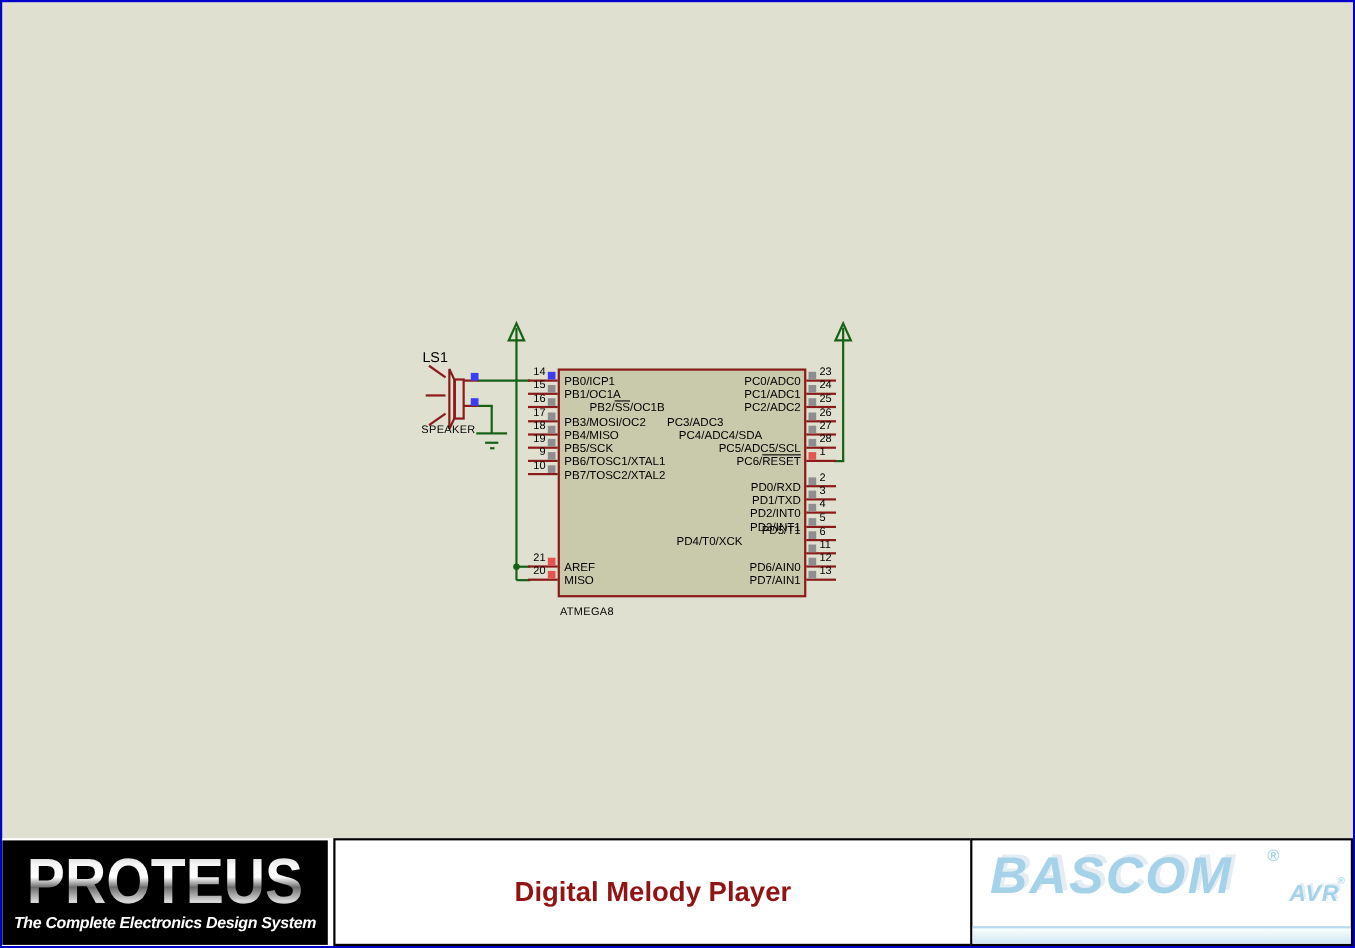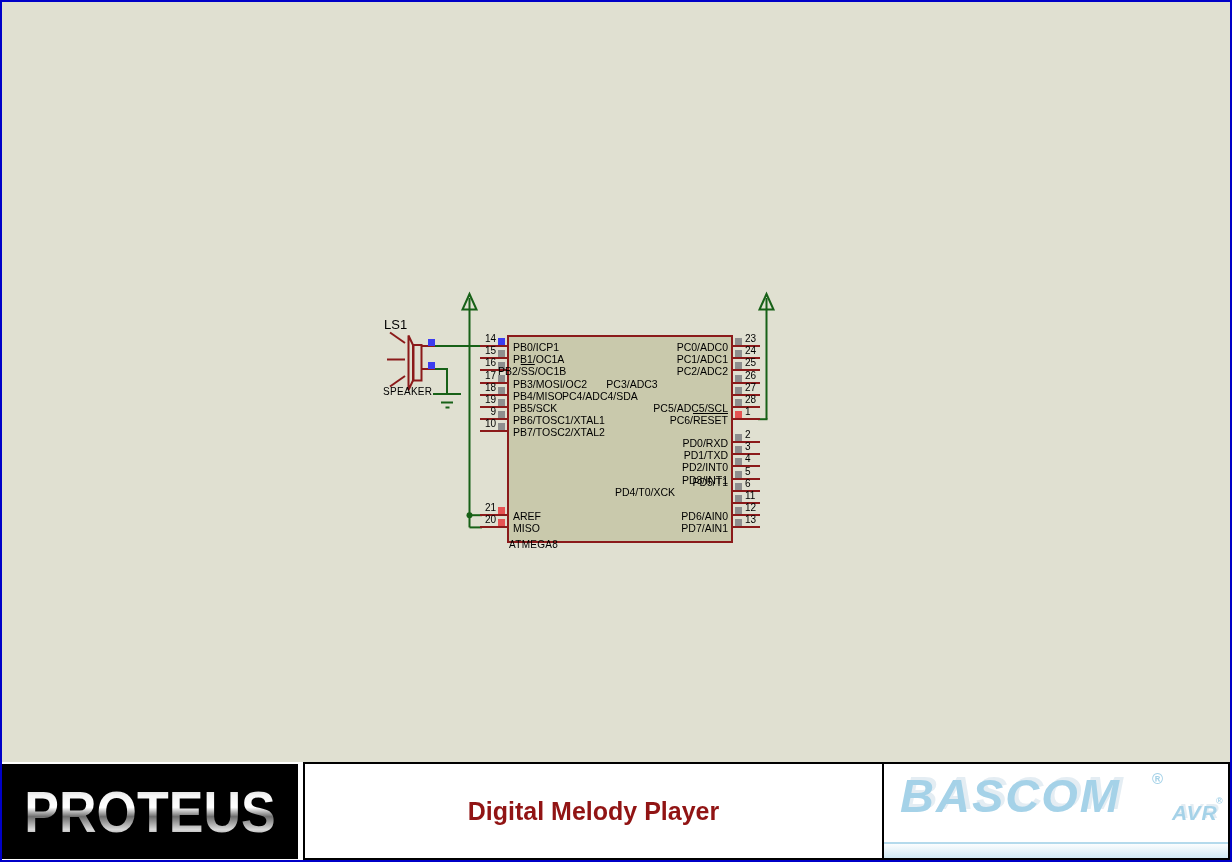--- a/index.html
+++ b/index.html
@@ -101,35 +101,35 @@
       <path d="M403 374 L388 384.5"></path>
     </g>
     <rect x="426" y="337" width="7" height="7" fill="#3c3cf0"></rect>
     <rect x="426" y="360" width="7" height="7" fill="#3c3cf0"></rect>
   </svg>
 
   <div class="ref-label" style="left:382px;top:315px">LS1</div>
   <div class="part-label" style="left:381px;top:384px">SPEAKER</div>
 
   <div id="chip-body"></div>
-  <div class="part-label" style="left:507px;top:537px">ATMEGA8</div>
+  <div class="part-label" style="left:507px;top:549px">ATMEGA8</div>
 
   <div id="pins-layer" class="abs" style="left:0;top:0;width:1232px;height:760px">
       <div class="pin-stub" style="left: 478px; top: 343px; width: 27px; background: rgb(139, 26, 26);"></div>
       <div class="pin-square" style="left: 496px; top: 336px; background: rgb(60, 60, 240);"></div>
       <div class="pin-num" style="left: 468px; top: 331px; width: 26px; text-align: right;">14</div>
       <div class="pin-label" style="left: 511px; top: 339px;">PB0/ICP1</div>
       <div class="pin-stub" style="left: 478px; top: 355.2px; width: 27px; background: rgb(139, 26, 26);"></div>
       <div class="pin-square" style="left: 496px; top: 348.2px; background: rgb(142, 142, 142);"></div>
       <div class="pin-num" style="left: 468px; top: 343.2px; width: 26px; text-align: right;">15</div>
       <div class="pin-label" style="left: 511px; top: 351.2px;">PB1/OC1A</div>
       <div class="pin-stub" style="left: 478px; top: 367.4px; width: 27px; background: rgb(139, 26, 26);"></div>
       <div class="pin-square" style="left: 496px; top: 360.4px; background: rgb(142, 142, 142);"></div>
       <div class="pin-num" style="left: 468px; top: 355.4px; width: 26px; text-align: right;">16</div>
-      <div class="pin-label" style="left: 496px; top: 363.4px;">PB2/<span class="ov">SS</span>/OC1B</div>
+      <div class="pin-label" style="left: 534px; top: 363.4px;">PB2/<span class="ov">SS</span>/OC1B</div>
       <div class="pin-stub" style="left: 478px; top: 379.6px; width: 27px; background: rgb(139, 26, 26);"></div>
       <div class="pin-square" style="left: 496px; top: 372.6px; background: rgb(142, 142, 142);"></div>
       <div class="pin-num" style="left: 468px; top: 367.6px; width: 26px; text-align: right;">17</div>
       <div class="pin-label" style="left: 511px; top: 375.6px;">PB3/MOSI/OC2</div>
       <div class="pin-stub" style="left: 478px; top: 391.8px; width: 27px; background: rgb(139, 26, 26);"></div>
       <div class="pin-square" style="left: 496px; top: 384.8px; background: rgb(142, 142, 142);"></div>
       <div class="pin-num" style="left: 468px; top: 379.8px; width: 26px; text-align: right;">18</div>
       <div class="pin-label" style="left: 511px; top: 387.8px;">PB4/MISO</div>
       <div class="pin-stub" style="left: 478px; top: 404px; width: 27px; background: rgb(139, 26, 26);"></div>
       <div class="pin-square" style="left: 496px; top: 397px; background: rgb(142, 142, 142);"></div>
@@ -163,21 +163,21 @@
       <div class="pin-square" style="left: 733px; top: 360.4px; background: rgb(142, 142, 142);"></div>
       <div class="pin-num" style="left: 743px; top: 355.4px;">25</div>
       <div class="pin-label" style="left: 560px; top: 363.4px; width: 166px; text-align: right;">PC2/ADC2</div>
       <div class="pin-stub" style="left: 731px; top: 379.6px; width: 27px; background: rgb(139, 26, 26);"></div>
       <div class="pin-square" style="left: 733px; top: 372.6px; background: rgb(142, 142, 142);"></div>
       <div class="pin-num" style="left: 743px; top: 367.6px;">26</div>
       <div class="pin-label" style="left: 560px; top: 375.6px; width: 140px; text-align: center;">PC3/ADC3</div>
       <div class="pin-stub" style="left: 731px; top: 391.8px; width: 27px; background: rgb(139, 26, 26);"></div>
       <div class="pin-square" style="left: 733px; top: 384.8px; background: rgb(142, 142, 142);"></div>
       <div class="pin-num" style="left: 743px; top: 379.8px;">27</div>
-      <div class="pin-label" style="left: 560px; top: 387.8px; width: 166px; text-align: left;">PC4/ADC4/SDA</div>
+      <div class="pin-label" style="left: 560px; top: 387.8px; width: 166px; text-align: center; padding-left: 10px;">PC4/ADC4/SDA</div>
       <div class="pin-stub" style="left: 731px; top: 404px; width: 27px; background: rgb(139, 26, 26);"></div>
       <div class="pin-square" style="left: 733px; top: 397px; background: rgb(142, 142, 142);"></div>
       <div class="pin-num" style="left: 743px; top: 392px;">28</div>
       <div class="pin-label" style="left: 560px; top: 400px; width: 166px; text-align: right;">PC5/ADC5/SCL</div>
       <div class="pin-stub" style="left: 731px; top: 416.2px; width: 27px; background: rgb(139, 26, 26);"></div>
       <div class="pin-square" style="left: 733px; top: 409.2px; background: rgb(230, 83, 83);"></div>
       <div class="pin-num" style="left: 743px; top: 404.2px;">1</div>
       <div class="pin-label" style="left: 560px; top: 412.2px; width: 166px; text-align: right;">PC6/<span class="ov">RESET</span></div>
       <div class="pin-stub" style="left: 731px; top: 439px; width: 27px; background: rgb(139, 26, 26);"></div>
       <div class="pin-square" style="left: 733px; top: 432px; background: rgb(142, 142, 142);"></div>
@@ -209,20 +209,21 @@
       <div class="pin-label" style="left: 560px; top: 508.2px; width: 166px; text-align: right;">PD6/AIN0</div>
       <div class="pin-stub" style="left: 731px; top: 524.4px; width: 27px; background: rgb(139, 26, 26);"></div>
       <div class="pin-square" style="left: 733px; top: 517.4px; background: rgb(142, 142, 142);"></div>
       <div class="pin-num" style="left: 743px; top: 512.4px;">13</div>
       <div class="pin-label" style="left: 560px; top: 520.4px; width: 166px; text-align: right;">PD7/AIN1</div>
     </div>
 
   <div id="footer-bar">
     <div id="proteus-panel">
       <div id="proteus-logo">PROTEUS</div>
+      <div id="proteus-tagline">The Complete Electronics Design System</div>
     </div>
     <div id="title-panel">
       <div id="plate-title">Digital Melody Player</div>
     </div>
     <div id="bascom-panel">
       <div class="bascom-word">BASCOM</div>
       <div class="bascom-reg">®</div>
       <div class="bascom-avr">AVR</div>
       <div class="bascom-avr-reg">®</div>
       <div id="bascom-gradient"></div>

